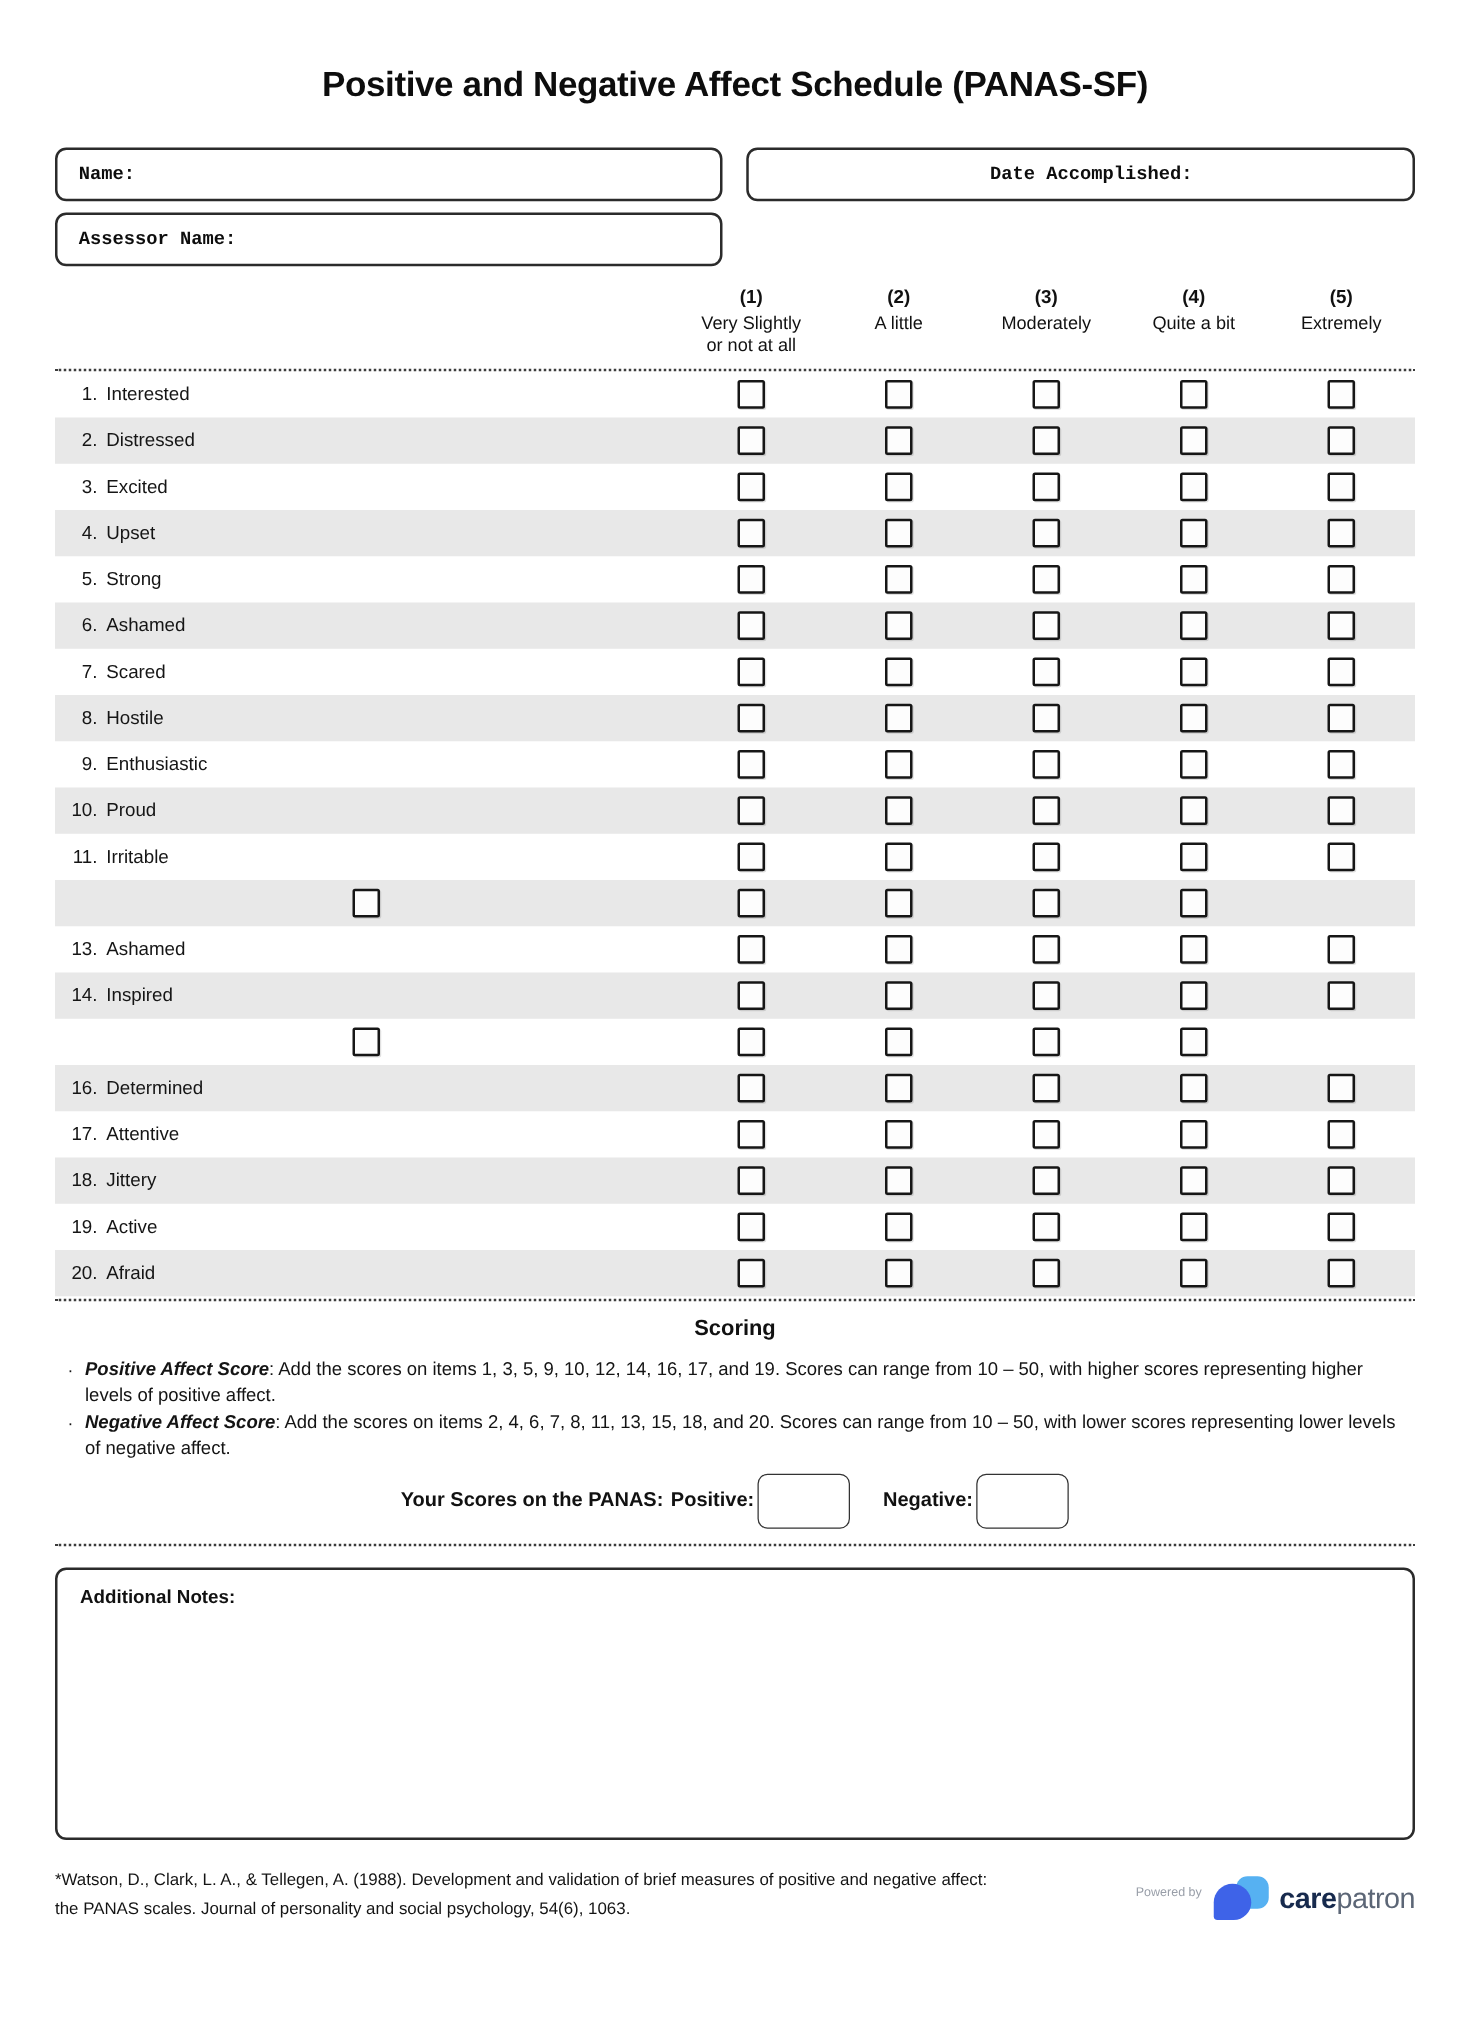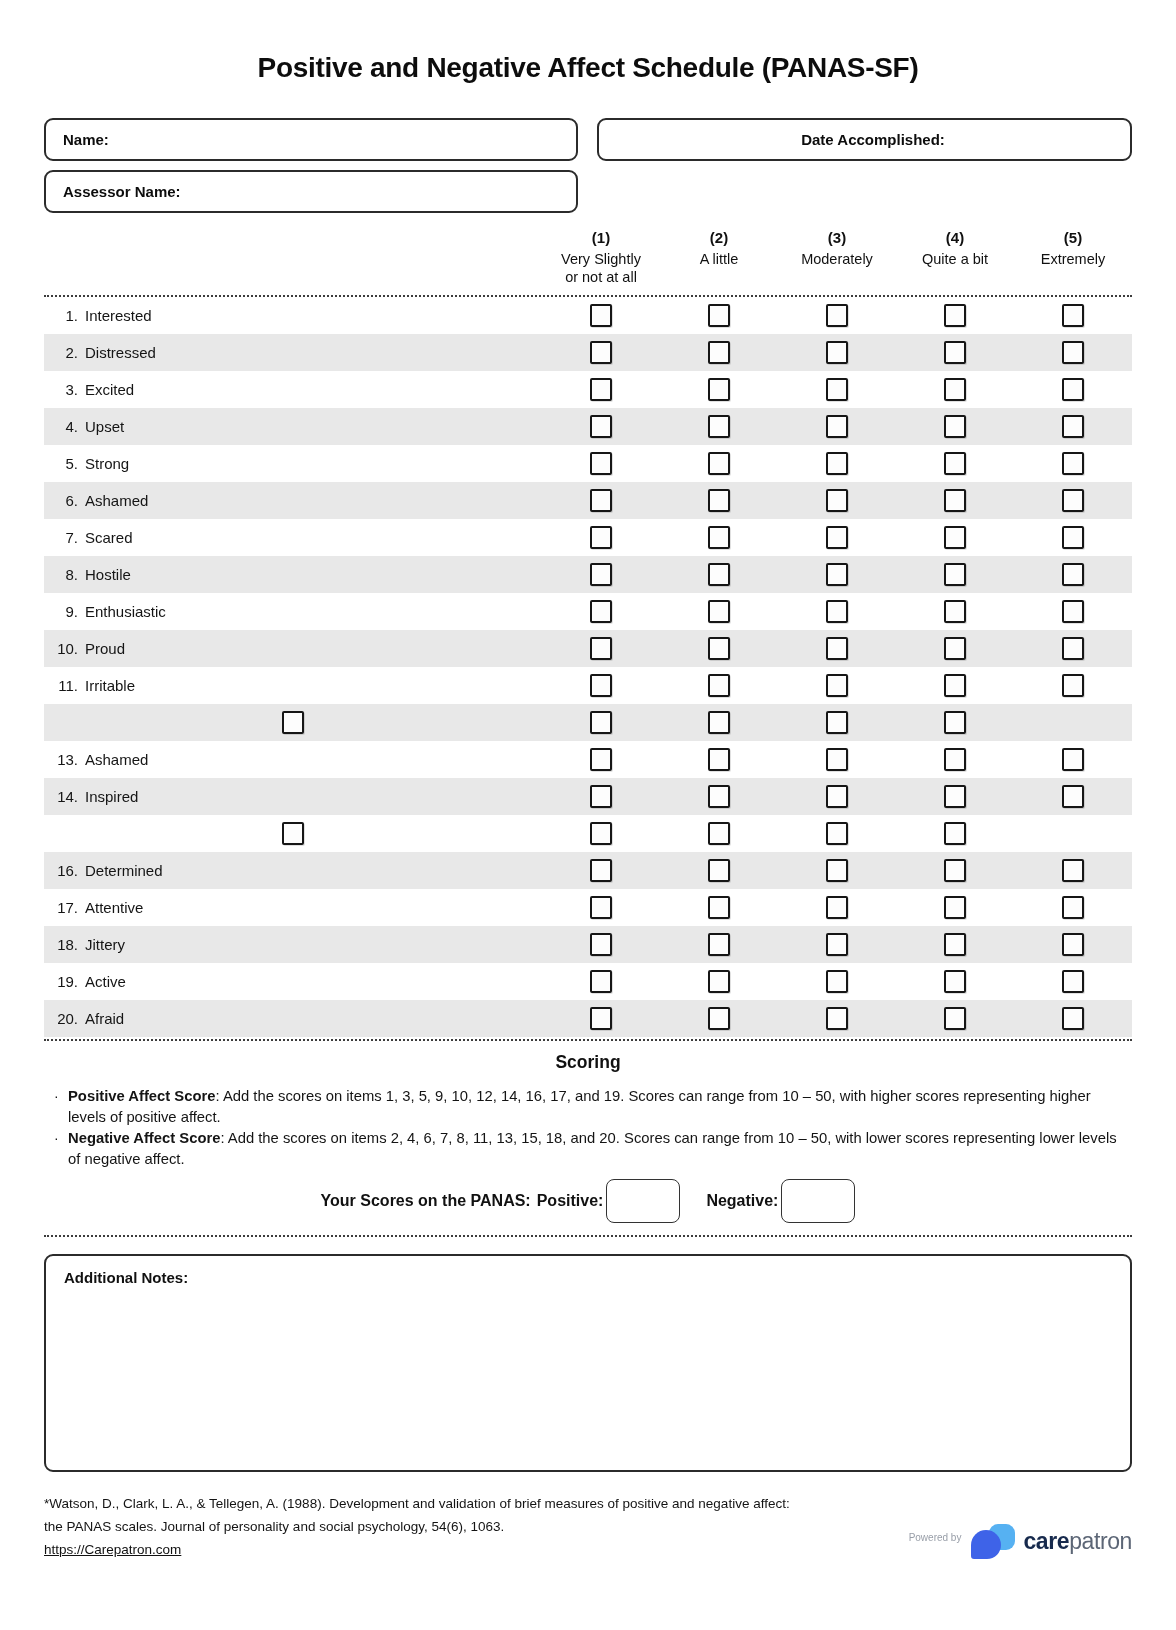--- a/index.html
+++ b/index.html
@@ -17,21 +17,21 @@
   }
 
   
   .fields-grid {
     margin-top:34px;
     display:grid; grid-template-columns:534px 1fr; grid-template-rows:43px 43px;
     column-gap:19px; row-gap:9px;
   }
   .field-box {
     border:2px solid #2b2b2b; border-radius:9px; background:#fff;
-    display:flex; align-items:center; padding-left:17px;
+    display:flex; align-items:center; padding-left:17px;font-family:Liberation Mono, monospace;
   }
   .field-box .flabel { font-size:15px; font-weight:700; color:#0d0d0d; }
   .field-box.date-box { grid-column:2; grid-row:1;justify-content:center; }
   .field-box.assessor-box { grid-column:1; grid-row:2; }
 
   
   .rating-header {
     margin-top:16px;
     display:grid; grid-template-columns:1fr repeat(5,118px);
     align-items:start;
@@ -63,21 +63,21 @@
   }
 
   
   .scoring-title { margin-top:11px; text-align:center; font-size:17.5px; font-weight:700; }
   .bullets { margin-top:13px; list-style:none; }
   .bullets li {
     position:relative; padding-left:24px; font-size:14.8px; line-height:21px; color:#141414;
   }
   .bullets li + li { margin-top:0px; }
   .bullets li .marker { position:absolute; left:10px; top:0; font-size:14px; }
-  .bullets li .lead { font-weight:700; }
+  .bullets li .lead { font-weight:700;font-style:italic; }
 
   .scores-line {
     margin-top:9px; display:flex; justify-content:center; align-items:center;text-align:center;
   }
   .scores-line .stext { font-size:16px; font-weight:700; }
   .score-box {
     width:74px; height:44px; border:1.5px solid #333; border-radius:8px; background:#fff;
     margin-left:3px; font-size:16px; text-align:center; line-height:42px;
   }
   .score-box.neg { }
@@ -598,21 +598,20 @@
   <div class="dotted sep3"></div>
 
   <div class="notes-box">
     <span class="nlabel">Additional Notes:</span>
   </div>
 
   <div class="footer-row">
     <div class="citation">
       <div>*Watson, D., Clark, L. A., &amp; Tellegen, A. (1988). Development and validation of brief measures of positive and negative affect:</div>
       <div>the PANAS scales. Journal of personality and social psychology, 54(6), 1063.</div>
-      <div><span class="link">https://Carepatron.com</span></div>
     </div>
     <div class="logo-block">
       <span class="powered-by">Powered by</span>
       <span class="logo-mark">
         <span class="blob-light"></span>
         <span class="blob-dark"></span>
       </span>
       <span class="wordmark"><span class="care">care</span><span class="patron">patron</span></span>
     </div>
   </div>

